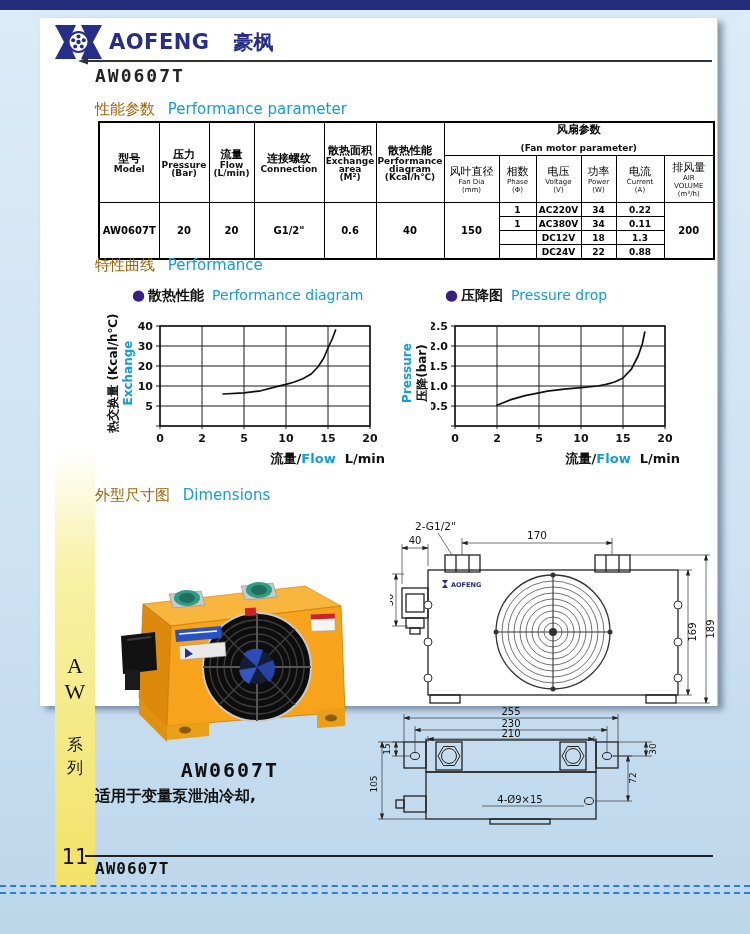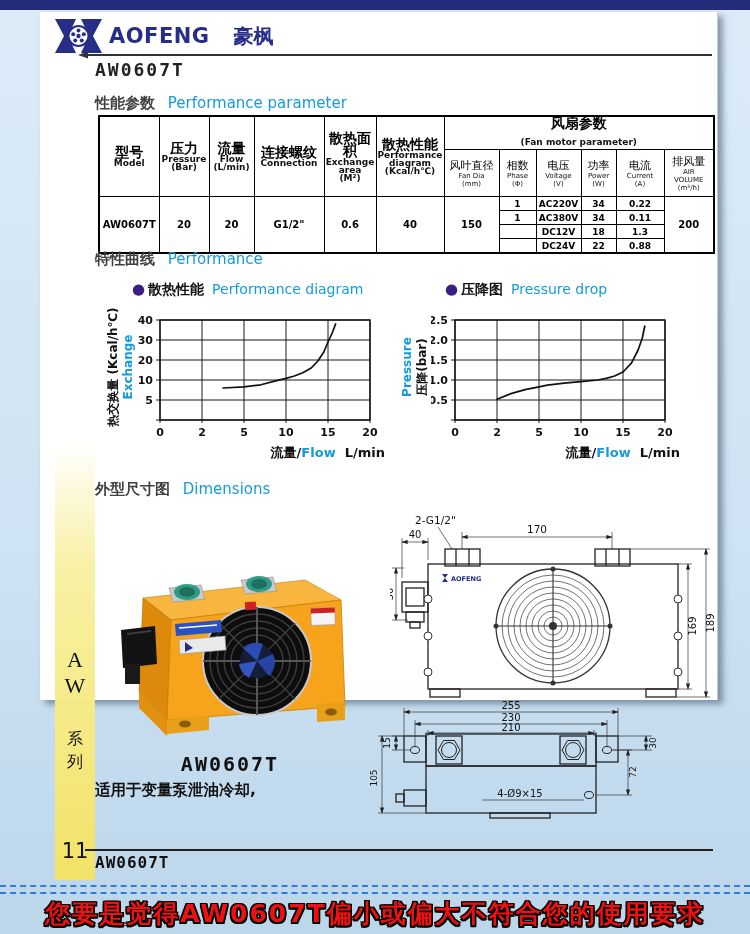--- a/index.html
+++ b/index.html
@@ -1,38 +1,38 @@
 <!DOCTYPE html>
 <html><head>
 <meta charset="utf-8">
 <style>
   html,body{margin:0;padding:0;}
   body{background:#c9dff0;font-family:"DejaVu Sans",sans-serif;}
   .canvas{position:relative;width:750px;height:934px;overflow:hidden;
           background:linear-gradient(180deg,#dcebf8 0%,#cde2f3 60%,#bcd6ea 100%);}
   .topband{position:absolute;left:0;top:0;width:750px;height:10px;background:#232d7c;}
-  .sheet{position:absolute;left:40px;top:12px;width:677px;height:688px;background:#ffffff;
+  .sheet{position:absolute;left:40px;top:18px;width:677px;height:688px;background:#ffffff;
          box-shadow:5px 4px 6px rgba(50,70,95,.5);border-right:1px solid #c9c9c9;}
   
   .logo{position:absolute;left:15px;top:4px;height:40px;display:flex;align-items:center;gap:6px;}
   .brand-en{font-size:21px;font-weight:bold;color:#262e87;letter-spacing:.5px;}
   .brand-zh{font-size:20px;font-weight:bold;color:#262e87;margin-left:18px;}
   .rule-arrow{position:absolute;left:38px;top:38px;}
   .model-title{position:absolute;left:55px;top:47px;font-family:"DejaVu Sans Mono",monospace;
                font-size:18px;font-weight:bold;color:#222;letter-spacing:2px;}
   .sec{position:absolute;font-size:15px;}
-  .sec .zh{font-weight:bold;color:#404040;}
+  .sec .zh{font-weight:normal;color:#a16207;}
   .sec .en{color:#149bdc;margin-left:8px;}
   
   table.spec{position:absolute;left:58px;top:103px;width:615px;border-collapse:collapse;
              table-layout:fixed;border:2px solid #000;}
   table.spec th,table.spec td{border:1px solid #000;text-align:center;vertical-align:middle;
              padding:0;overflow:hidden;}
   .t-group{height:20px;}
-  .t-group th .zh{font-size:14px;font-weight:bold;}
+  .t-group th .zh{font-size:11px;font-weight:bold;}
   .t-group th .en{font-size:9px;font-weight:bold;margin-left:0;}
   .t-sub th{height:46px;}
   th .zh{font-size:11px;font-weight:normal;display:block;line-height:13px;}
   th .en{font-size:7px;font-weight:normal;display:block;line-height:8px;color:#111;}
   tbody td{height:13px;font-size:9px;font-weight:bold;}
   td.big{font-size:10px;}
   
   .chart-title{position:absolute;font-size:14px;white-space:nowrap;}
   .chart-title .dot{color:#3a1f82;font-size:15px;margin-right:3px;}
   .chart-title .zh{font-weight:bold;color:#111;}
@@ -558,14 +558,13 @@
       <span class="sb-lie">列</span>
       <span class="sb-num">11</span>
     </div>
 
     <div class="footer-rule"></div>
     <div class="footer-model">AW0607T</div>
   </div>
 
   <div class="dash" style="top:885px;"></div>
   <div class="dash" style="top:892px;"></div>
-  <div class="banner">您要是觉得AW0607T偏小或偏大不符合您的使用要求</div>
 </div>
 
 </body></html>

